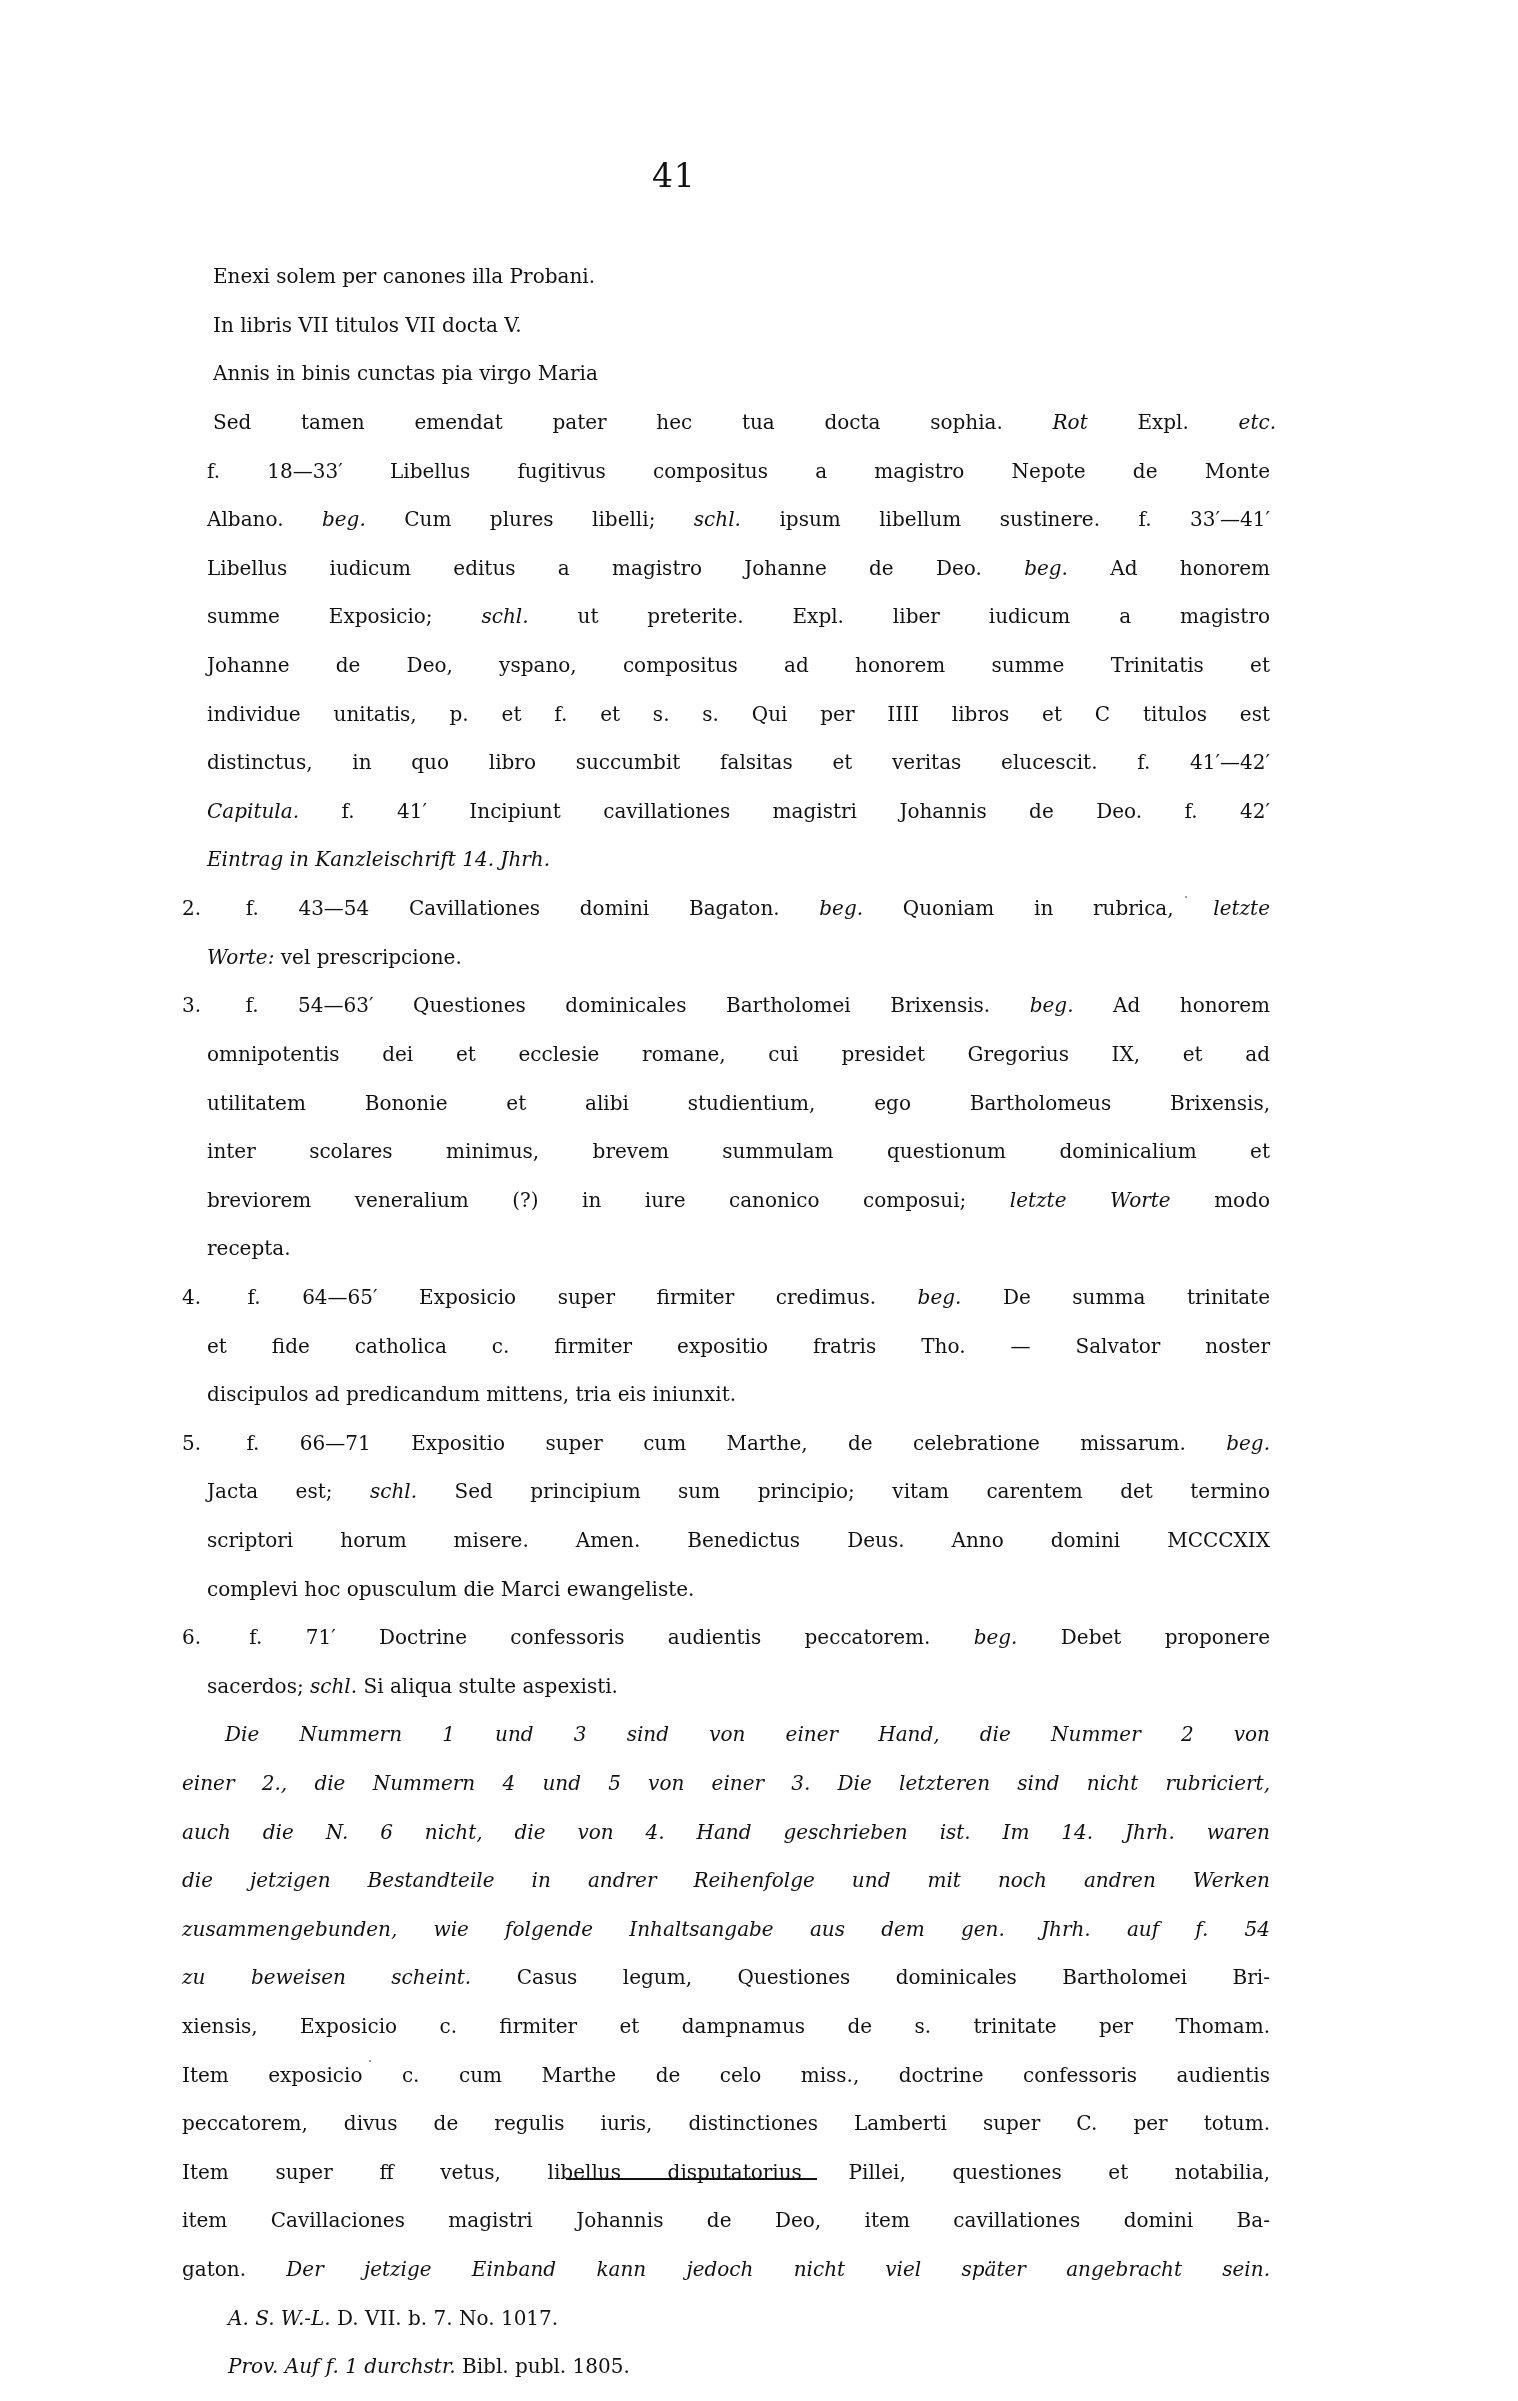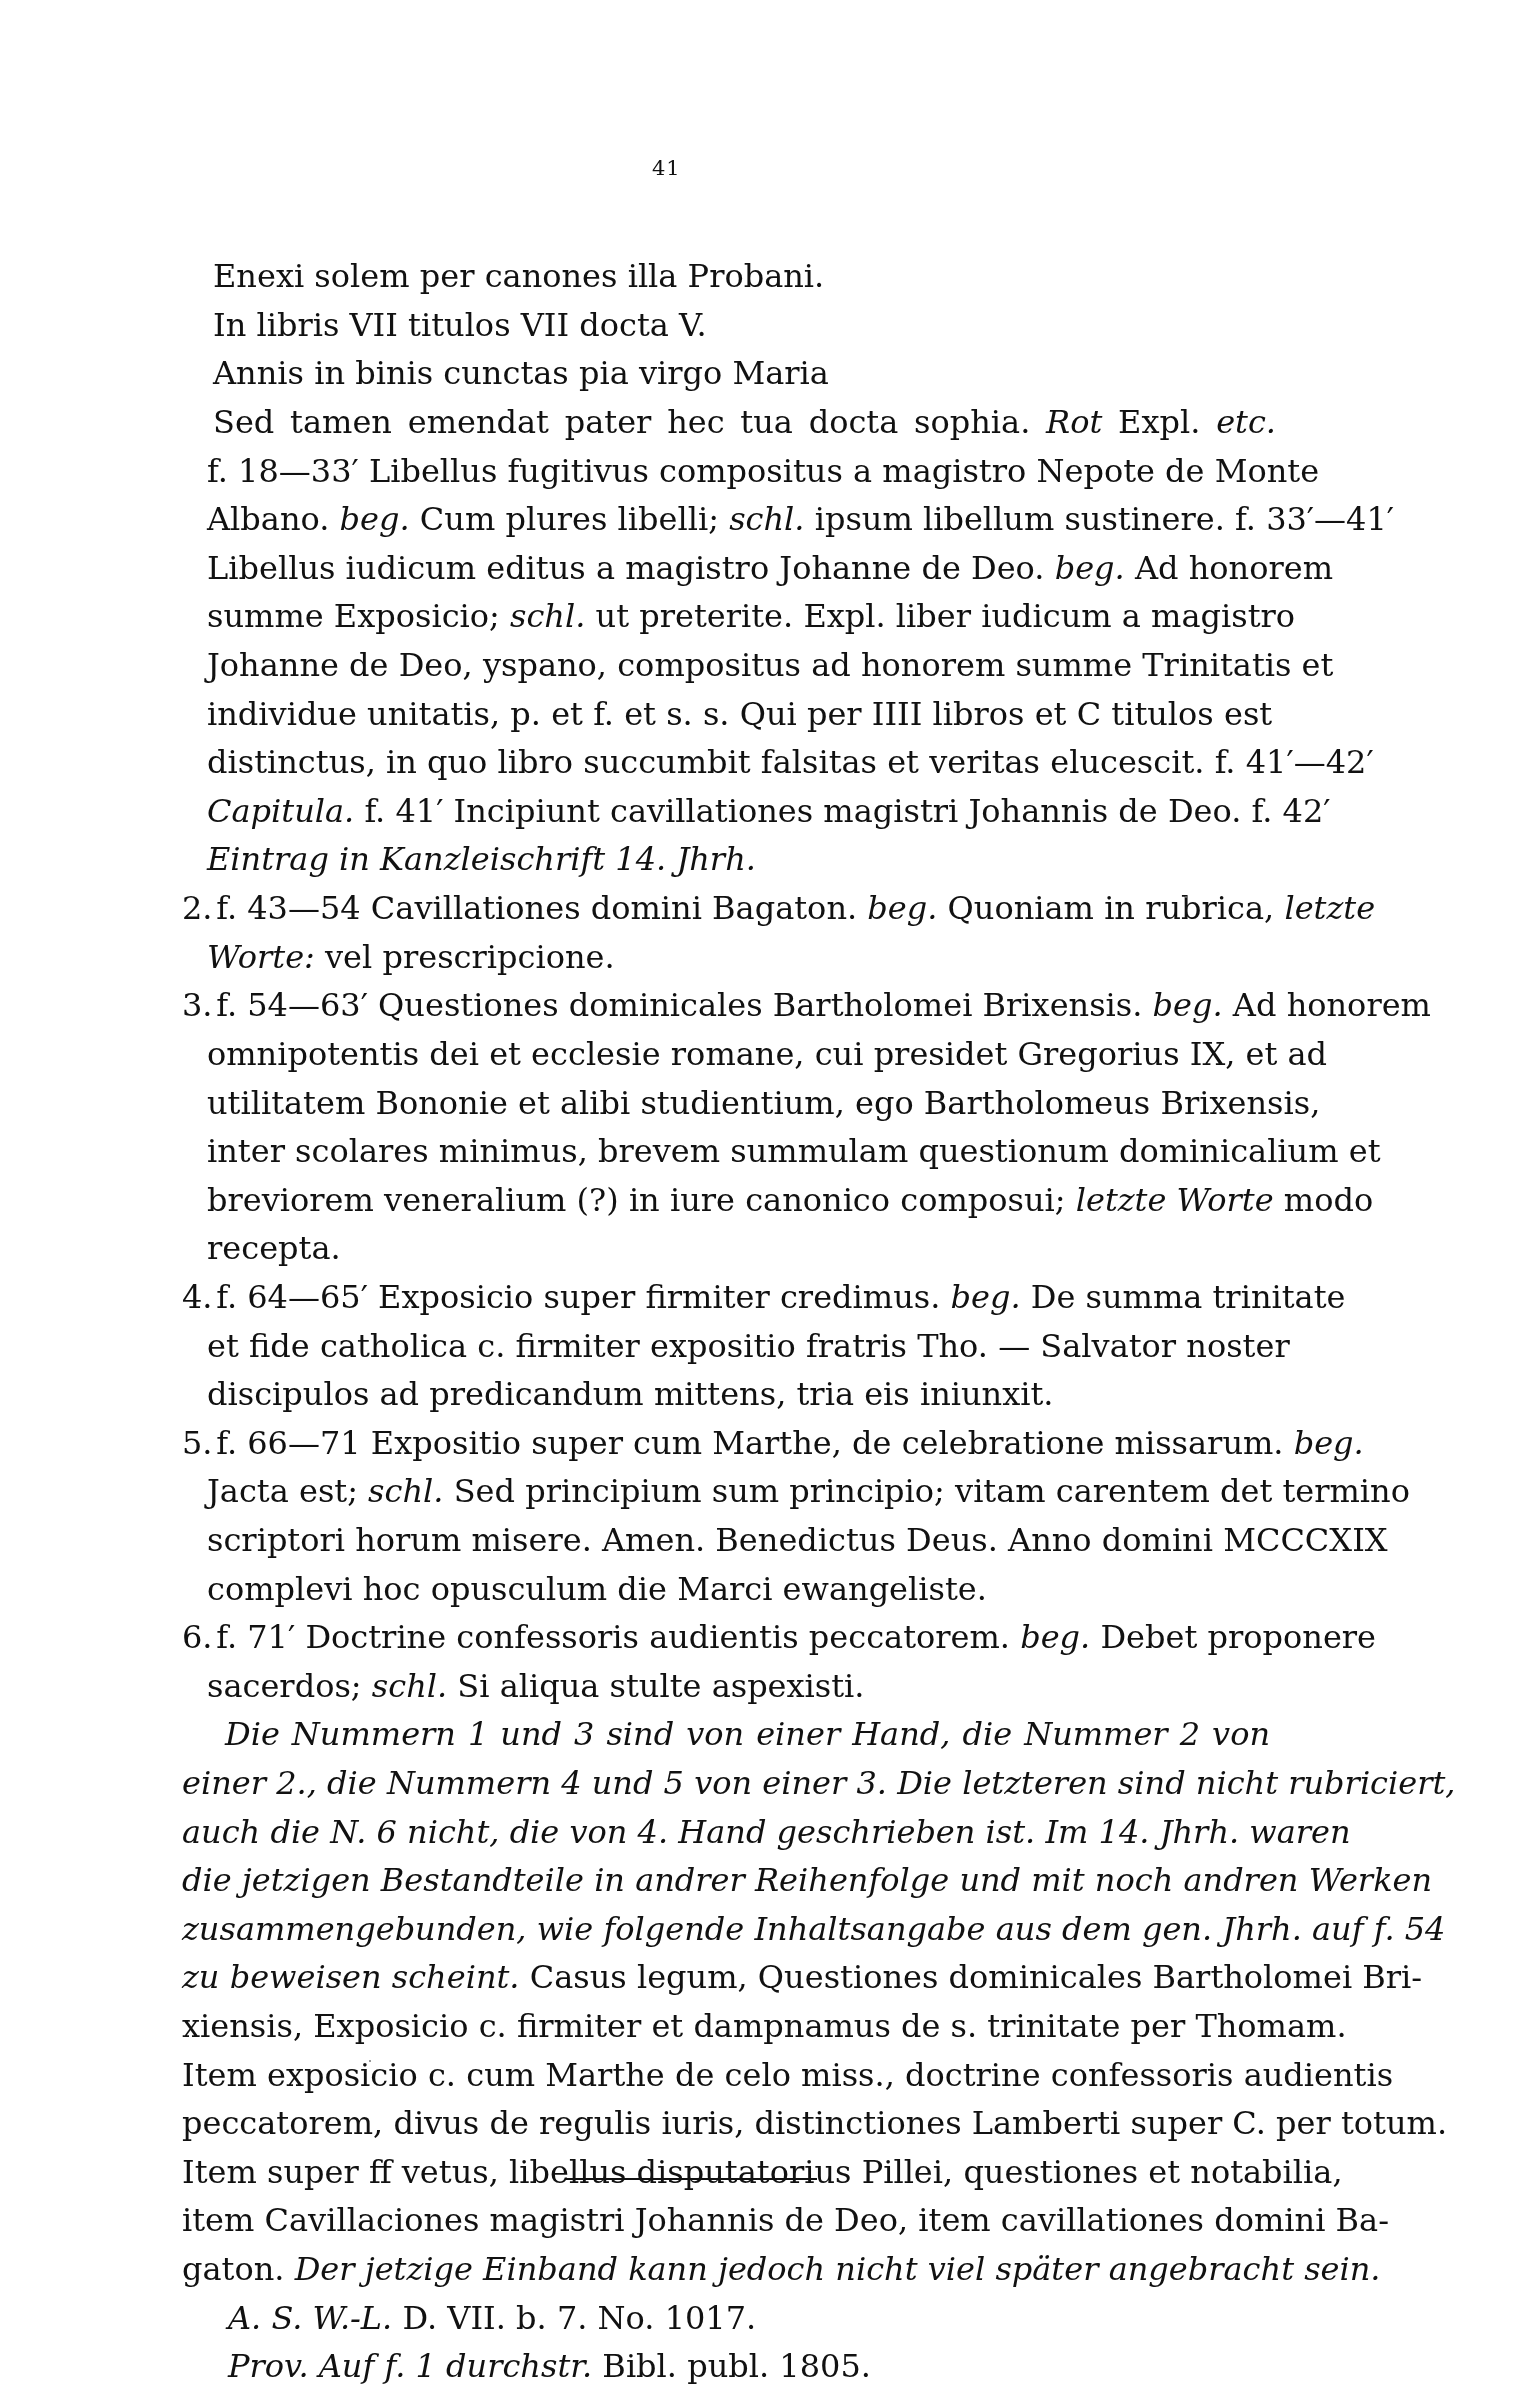--- a/index.html
+++ b/index.html
@@ -1,19 +1,19 @@
 <!DOCTYPE html>
 <html style="font-size:12px"><head>
 <meta charset="utf-8">
 <style>
   html, body { margin: 0; padding: 0; background: #ffffff; }
   body { width: 1519px; height: 2401px; position: relative; overflow: hidden;
          font-family: "DejaVu Serif", "Liberation Serif", serif; color: #111; }
-  .page-number { position: absolute; left: 652px; top: 156px; font-size: 21px; letter-spacing: 0.8px; }
-  .line { position: absolute; left: 207px; width: 1063px; font-size: 32px; line-height: 36px;
+  .page-number { position: absolute; left: 652px; top: 156px; font-size: 33px; letter-spacing: 0.8px; }
+  .line { position: absolute; left: 207px; width: 1063px; font-size: 20px; line-height: 36px;
           height: 36px; white-space: nowrap; }
   .line.j { text-align: justify; text-align-last: justify; }
   .line.verse { left: 213px; }
   .line.cont { left: 207px; width: 1063px; }
   .line.numbered { left: 182px; width: 1088px; }
   .line.note-first { left: 225px; width: 1045px; }
   .line.sig { left: 228px; }
   .num { display: inline-block; width: 24px; }
   i { }
   .rule { position: absolute; left: 566px; top: 2178px; width: 251px; height: 2.3px; background: #111; }

